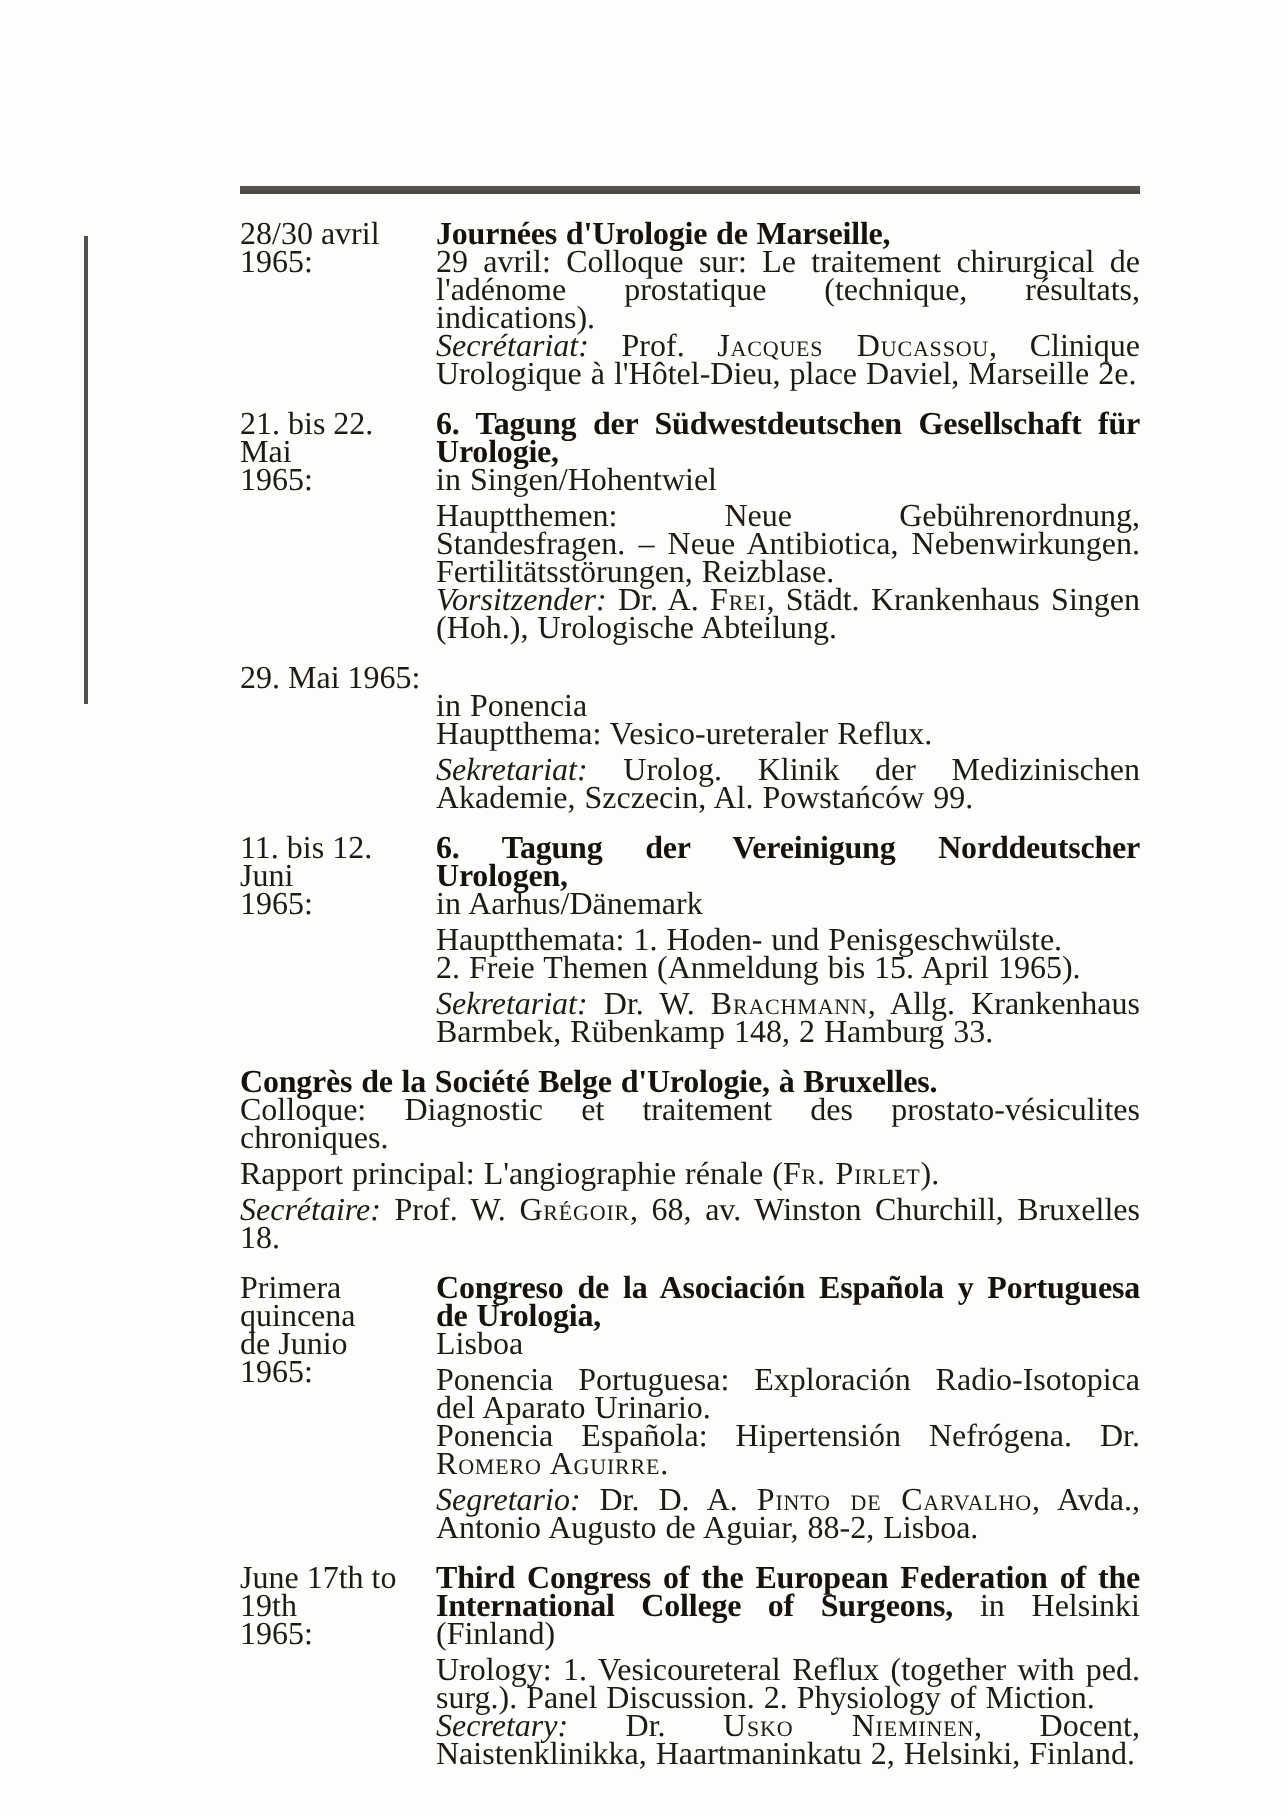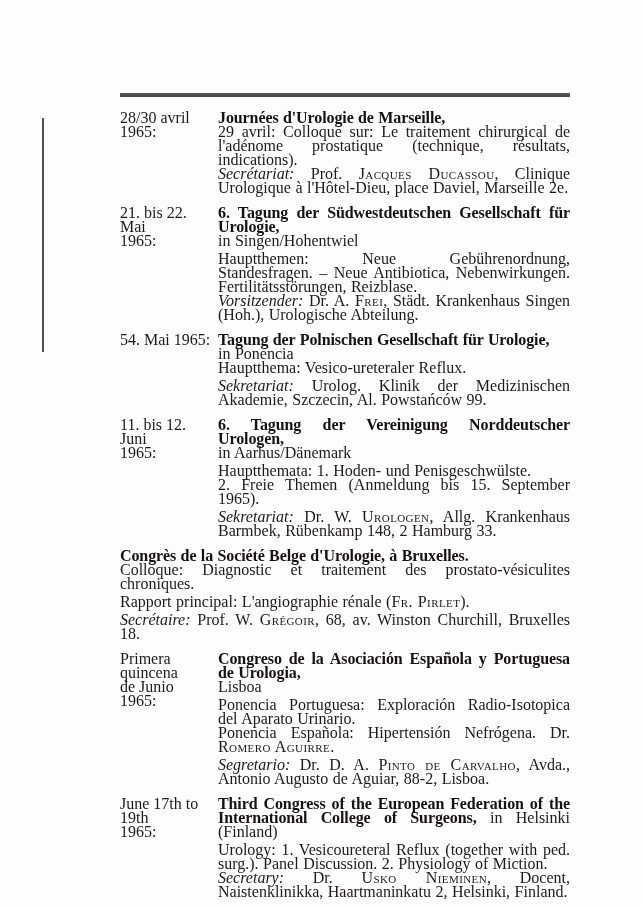--- a/index.html
+++ b/index.html
@@ -61,32 +61,32 @@
       </div>
       <div class="entry">
         <div class="entry-date">21. bis 22. Mai<br>1965:</div>
         <div class="entry-body">
           <div class="para"><span class="seg-b">6. Tagung der Südwestdeutschen Gesellschaft für Urologie,</span><br><span class="seg-n">in Singen/Hohentwiel</span></div>
           <div class="para gap"><span class="seg-n">Hauptthemen: Neue Gebührenordnung, Standesfragen. – Neue Antibiotica, Nebenwirkungen. Fertilitätsstörungen, Reizblase.</span></div>
           <div class="para"><span class="seg-i">Vorsitzender:</span><span class="seg-n"> Dr. A. </span><span class="seg-sc">Frei</span><span class="seg-n">, Städt. Krankenhaus Singen (Hoh.), Urologische Abteilung.</span></div>
         </div>
       </div>
       <div class="entry">
-        <div class="entry-date">54. Mai 1965:</div>
+        <div class="entry-date">29. Mai 1965:</div>
         <div class="entry-body">
-          <div class="para"><span class="seg-b">Tagung der Polnischen Gesellschaft für Urologie,</span><br><span class="seg-n">in Ponencia</span><br><span class="seg-n">Hauptthema: Vesico-ureteraler Reflux.</span></div>
+          <div class="para"><br><span class="seg-n">in Ponencia</span><br><span class="seg-n">Hauptthema: Vesico-ureteraler Reflux.</span></div>
           <div class="para gap"><span class="seg-i">Sekretariat:</span><span class="seg-n"> Urolog. Klinik der Medizinischen Akademie, Szczecin, Al. Powstańców 99.</span></div>
         </div>
       </div>
       <div class="entry">
         <div class="entry-date">11. bis 12. Juni<br>1965:</div>
         <div class="entry-body">
           <div class="para"><span class="seg-b">6. Tagung der Vereinigung Norddeutscher Urologen,</span><br><span class="seg-n">in Aarhus/Dänemark</span></div>
-          <div class="para gap"><span class="seg-n">Hauptthemata: 1. Hoden- und Penisgeschwülste.</span><br><span class="seg-n">2. Freie Themen (Anmeldung bis 15. September 1965).</span></div>
-          <div class="para gap"><span class="seg-i">Sekretariat:</span><span class="seg-n"> Dr. W. </span><span class="seg-sc">Urologen</span><span class="seg-n">, Allg. Krankenhaus Barmbek, Rübenkamp 148, 2 Hamburg 33.</span></div>
+          <div class="para gap"><span class="seg-n">Hauptthemata: 1. Hoden- und Penisgeschwülste.</span><br><span class="seg-n">2. Freie Themen (Anmeldung bis 15. April 1965).</span></div>
+          <div class="para gap"><span class="seg-i">Sekretariat:</span><span class="seg-n"> Dr. W. </span><span class="seg-sc">Brachmann</span><span class="seg-n">, Allg. Krankenhaus Barmbek, Rübenkamp 148, 2 Hamburg 33.</span></div>
         </div>
       </div>
       <div class="entry">
         <div class="entry-body">
           <div class="para"><span class="seg-b">Congrès de la Société Belge d'Urologie, à Bruxelles.</span></div>
           <div class="para"><span class="seg-n">Colloque: Diagnostic et traitement des prostato-vésiculites chroniques.</span></div>
           <div class="para gap"><span class="seg-n">Rapport principal: L'angiographie rénale (</span><span class="seg-sc">Fr. Pirlet</span><span class="seg-n">).</span></div>
           <div class="para gap"><span class="seg-i">Secrétaire:</span><span class="seg-n"> Prof. W. </span><span class="seg-sc">Grégoir</span><span class="seg-n">, 68, av. Winston Churchill, Bruxelles 18.</span></div>
         </div>
       </div>

